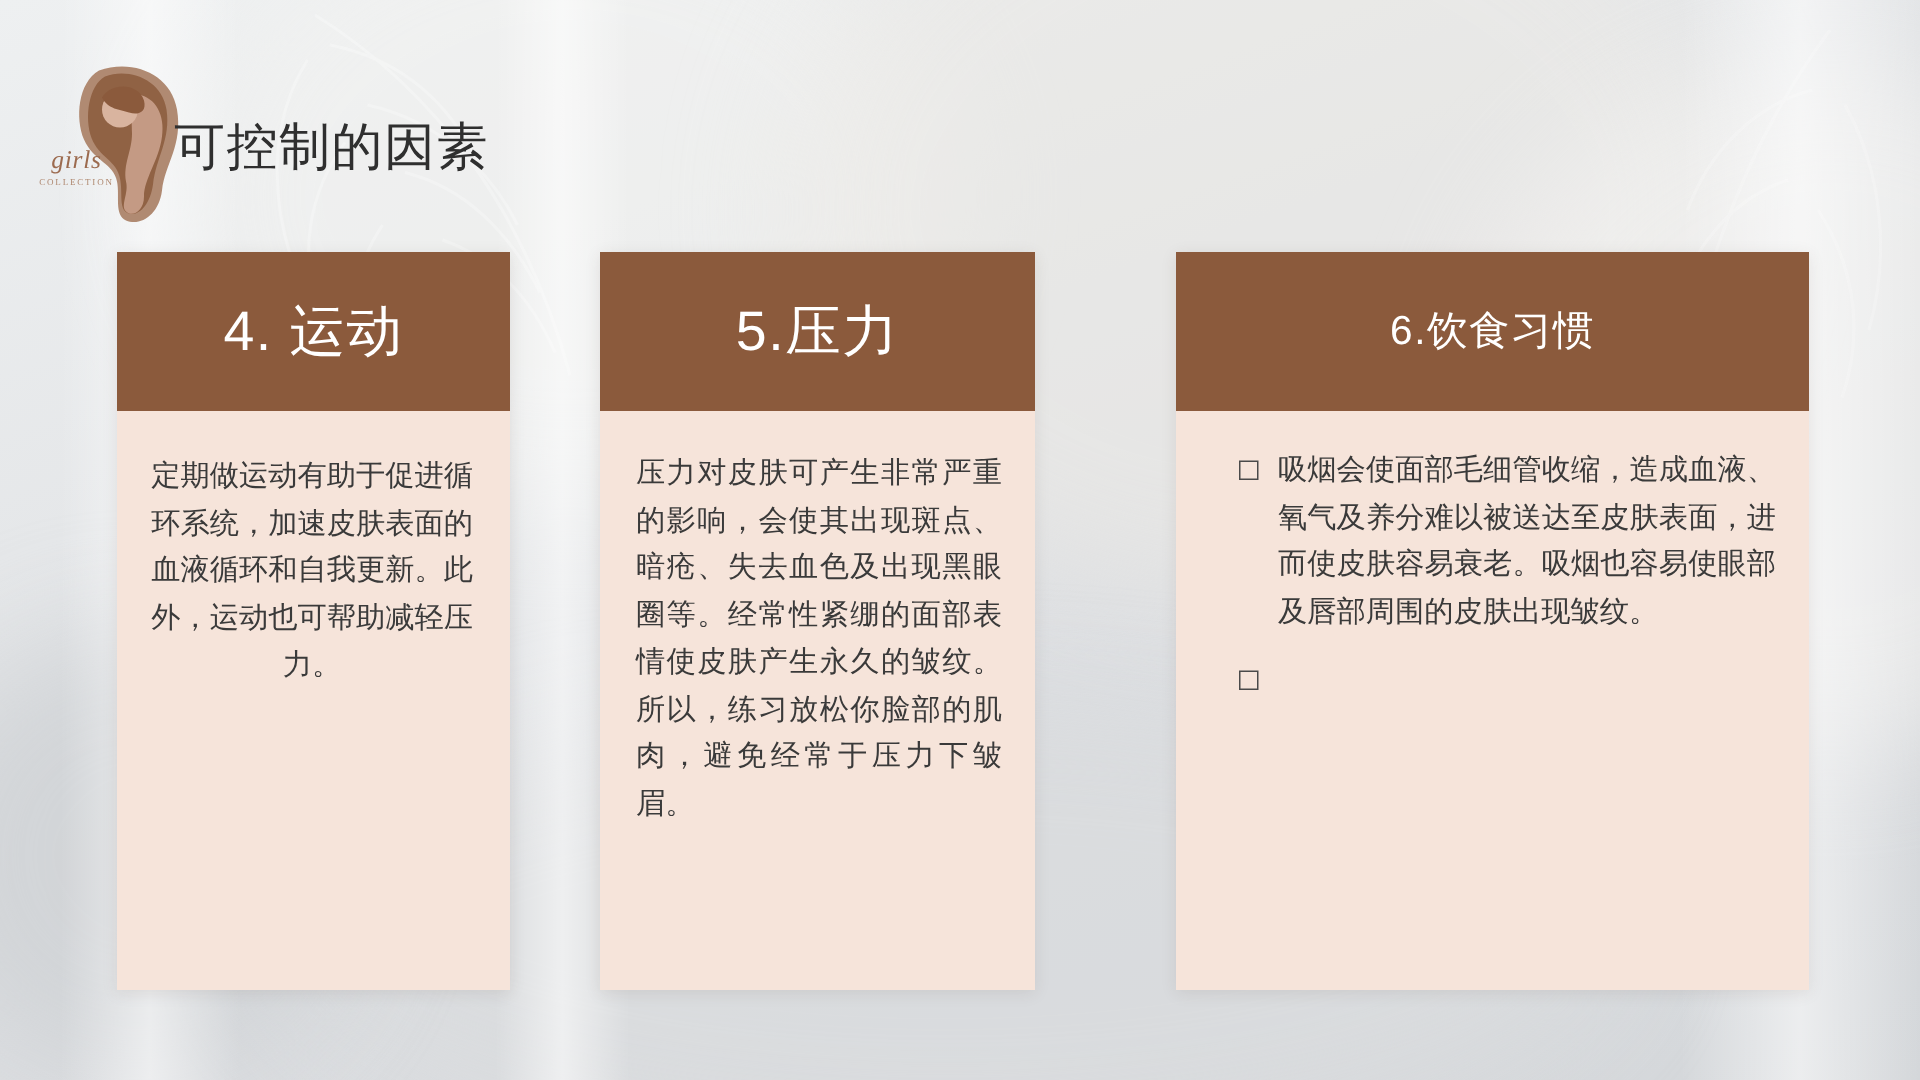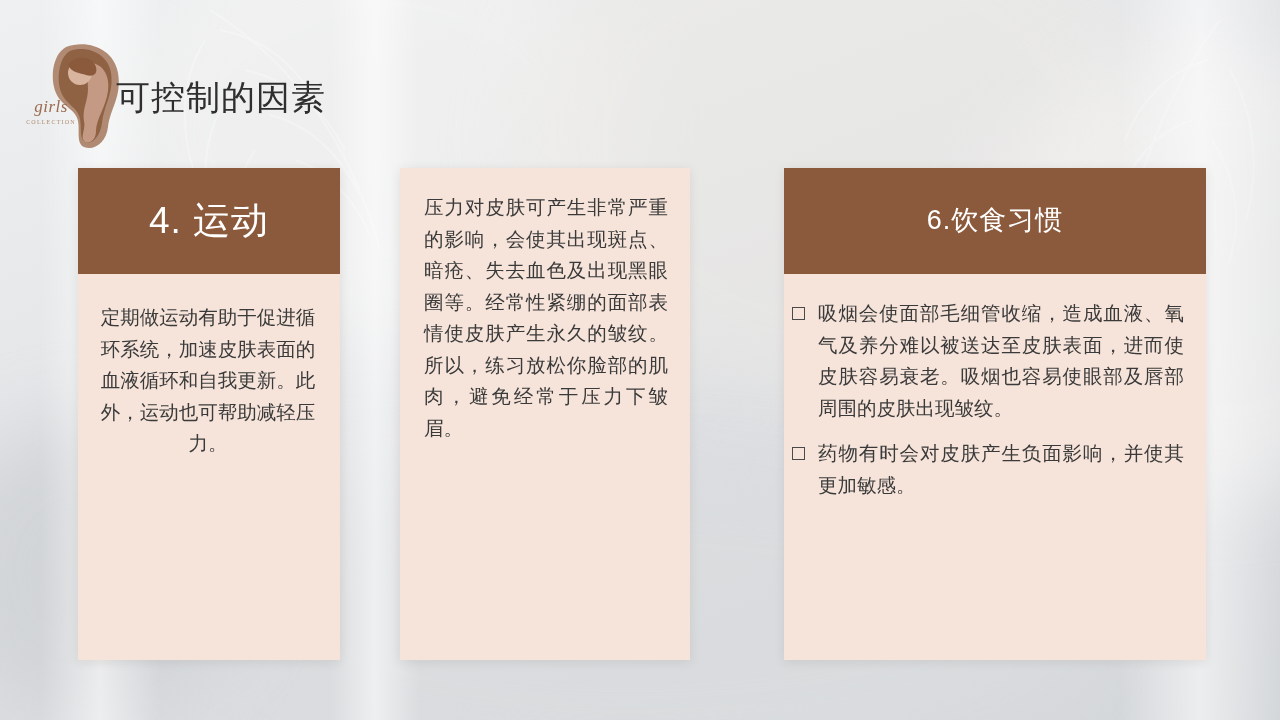--- a/index.html
+++ b/index.html
@@ -138,22 +138,22 @@
 
   .card-body {
     padding: 26px 24px 18px 24px;
     color: #3a3a3a;
     font-size: 19.5px;
     line-height: 1.62;
     text-align: justify;
     text-justify: inter-ideograph;
   }
   .card-1 .card-body { padding: 28px 24px 18px 22px; text-align: center; }
-  .card-2 .card-body { padding: 26px 22px 18px 24px; font-family: Liberation Mono, monospace; }
-  .card-3 .card-body { padding: 24px 22px 18px 6px; }
+  .card-2 .card-body { padding: 26px 22px 18px 24px; }
+  .card-3 .card-body { padding: 24px 22px 18px 6px; margin-left: 34px; }
 
   .bullet-list {
     margin: 0;
     padding: 0;
     list-style: none;
   }
   .bullet-item {
     position: relative;
     padding-left: 28px;
     margin-bottom: 14px;
@@ -232,37 +232,39 @@
     <div class="card card-1">
       <div class="card-head">
         <div class="card-title">4. 运动</div>
       </div>
       <div class="card-body">
         <p class="para">定期做运动有助于促进循环系统，加速皮肤表面的血液循环和自我更新。此外，运动也可帮助减轻压力。</p>
       </div>
     </div>
 
     <div class="card card-2">
+      <div class="card-head">
+        <div class="card-title">5.压力</div>
+      </div>
       <div class="card-body">
         <p class="para">压力对皮肤可产生非常严重的影响，会使其出现斑点、暗疮、失去血色及出现黑眼圈等。经常性紧绷的面部表情使皮肤产生永久的皱纹。所以，练习放松你脸部的肌肉，避免经常于压力下皱眉。</p>
       </div>
     </div>
 
     <div class="card card-3">
       <div class="card-head">
         <div class="card-title">6.饮食习惯</div>
       </div>
       <div class="card-body">
         <ul class="bullet-list">
           <li class="bullet-item">
             <span class="bullet-marker"></span>
             <span>吸烟会使面部毛细管收缩，造成血液、氧气及养分难以被送达至皮肤表面，进而使皮肤容易衰老。吸烟也容易使眼部及唇部周围的皮肤出现皱纹。</span>
           </li>
           <li class="bullet-item">
             <span class="bullet-marker"></span>
-            <span>药物有时会对皮肤产生负面影响，并使其更加敏感。</span>
           </li>
         </ul>
       </div>
     </div>
 
   </div>
 </div>
 
 </body></html>

